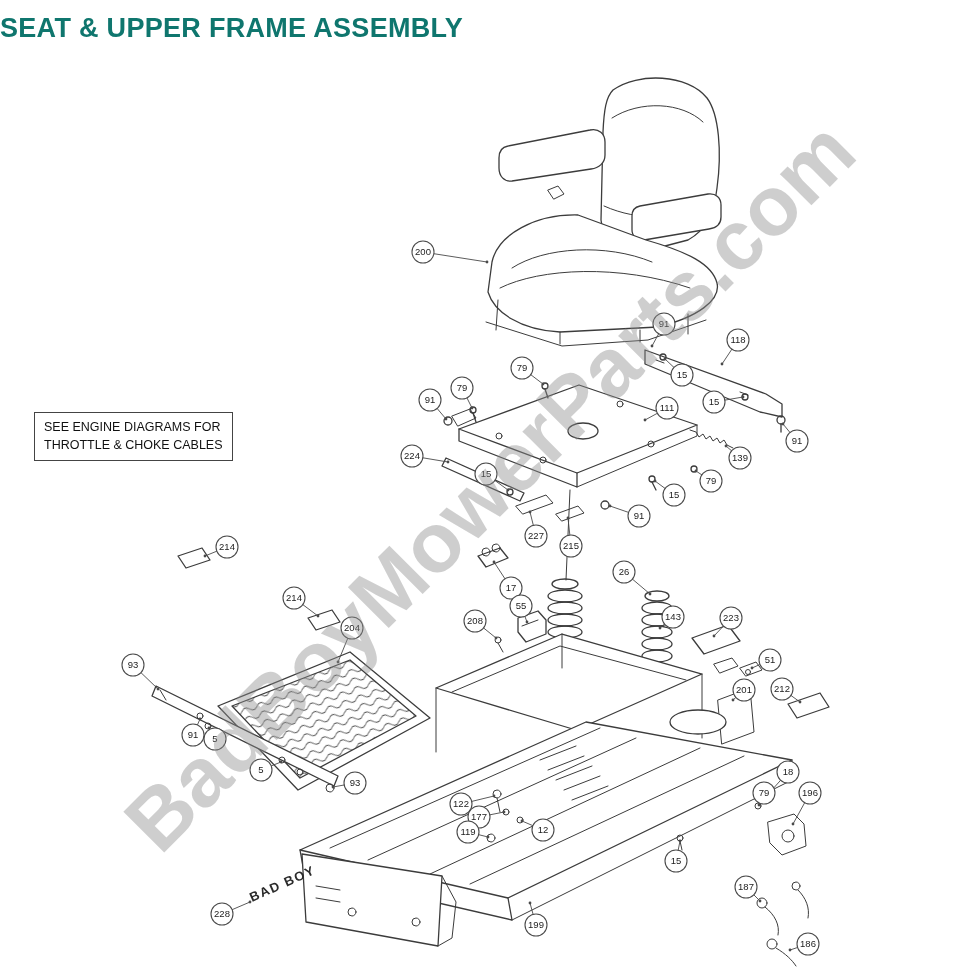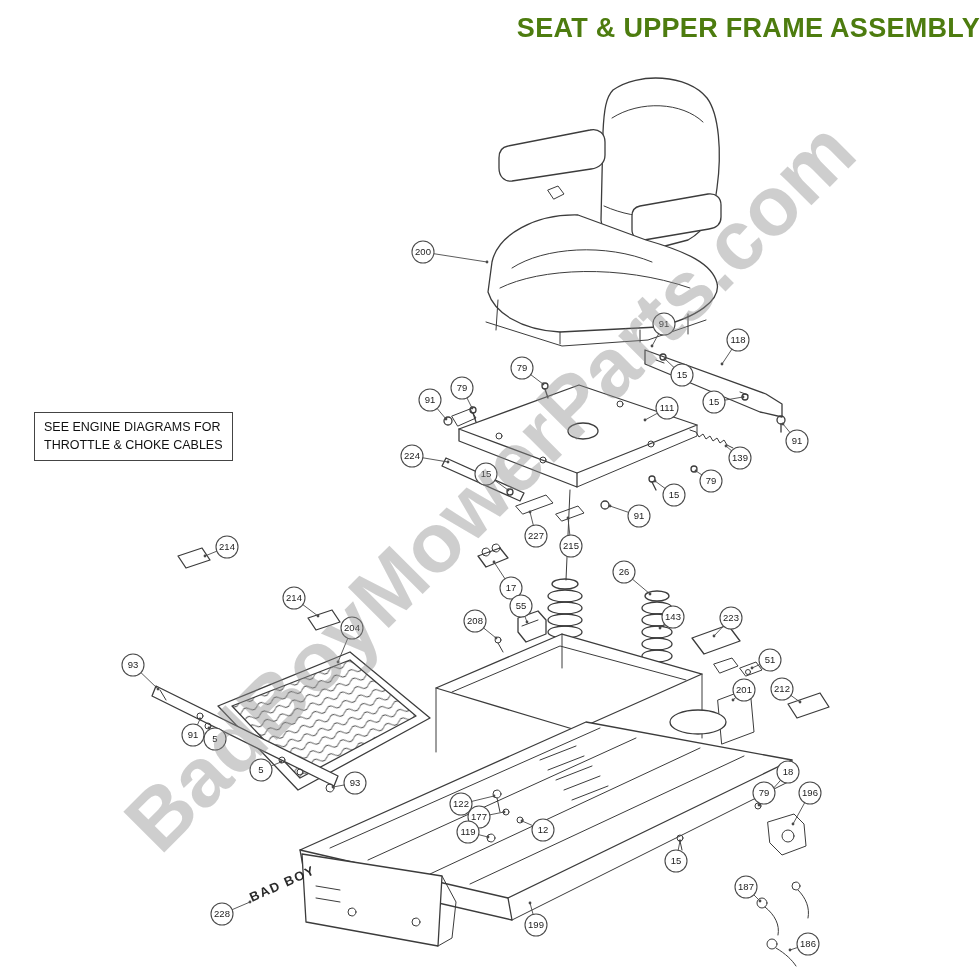--- a/index.html
+++ b/index.html
@@ -1,20 +1,20 @@
 <!DOCTYPE html>
 <html><head>
 <meta charset="utf-8">
 <style>
   * { margin:0; padding:0; box-sizing:border-box; }
   html,body { width:980px; height:980px; background:#ffffff; font-family:"Liberation Sans",sans-serif; }
   .page { position:relative; width:980px; height:980px; overflow:hidden; background:#fff; }
 
-  .page-title { position:absolute; top:13px; left:0; width:100%; text-align:right;
-    font-size:27px; font-weight:800; letter-spacing:.3px; color:#4d7c0f; z-index:5; }
+  .page-title { position:absolute; top:13px; left:0; width:100%; text-align:left;
+    font-size:27px; font-weight:800; letter-spacing:.3px; color:#0f766e; z-index:5; }
 
   .watermark { position:absolute; top:438px; left:-105px; width:1190px; text-align:center;
     font-size:84px; font-weight:700; color:#8d8d8d; opacity:.42; white-space:nowrap;
     transform:rotate(-45deg); z-index:3; pointer-events:none; }
 
   .note-box { position:absolute; left:34px; top:412px; background:#fff; border:1px solid #444;
     padding:6px 9px; font-size:12.5px; line-height:1.4; color:#111; z-index:4; white-space:nowrap; }
 
   svg.diagram { position:absolute; inset:0; z-index:1; }
 

